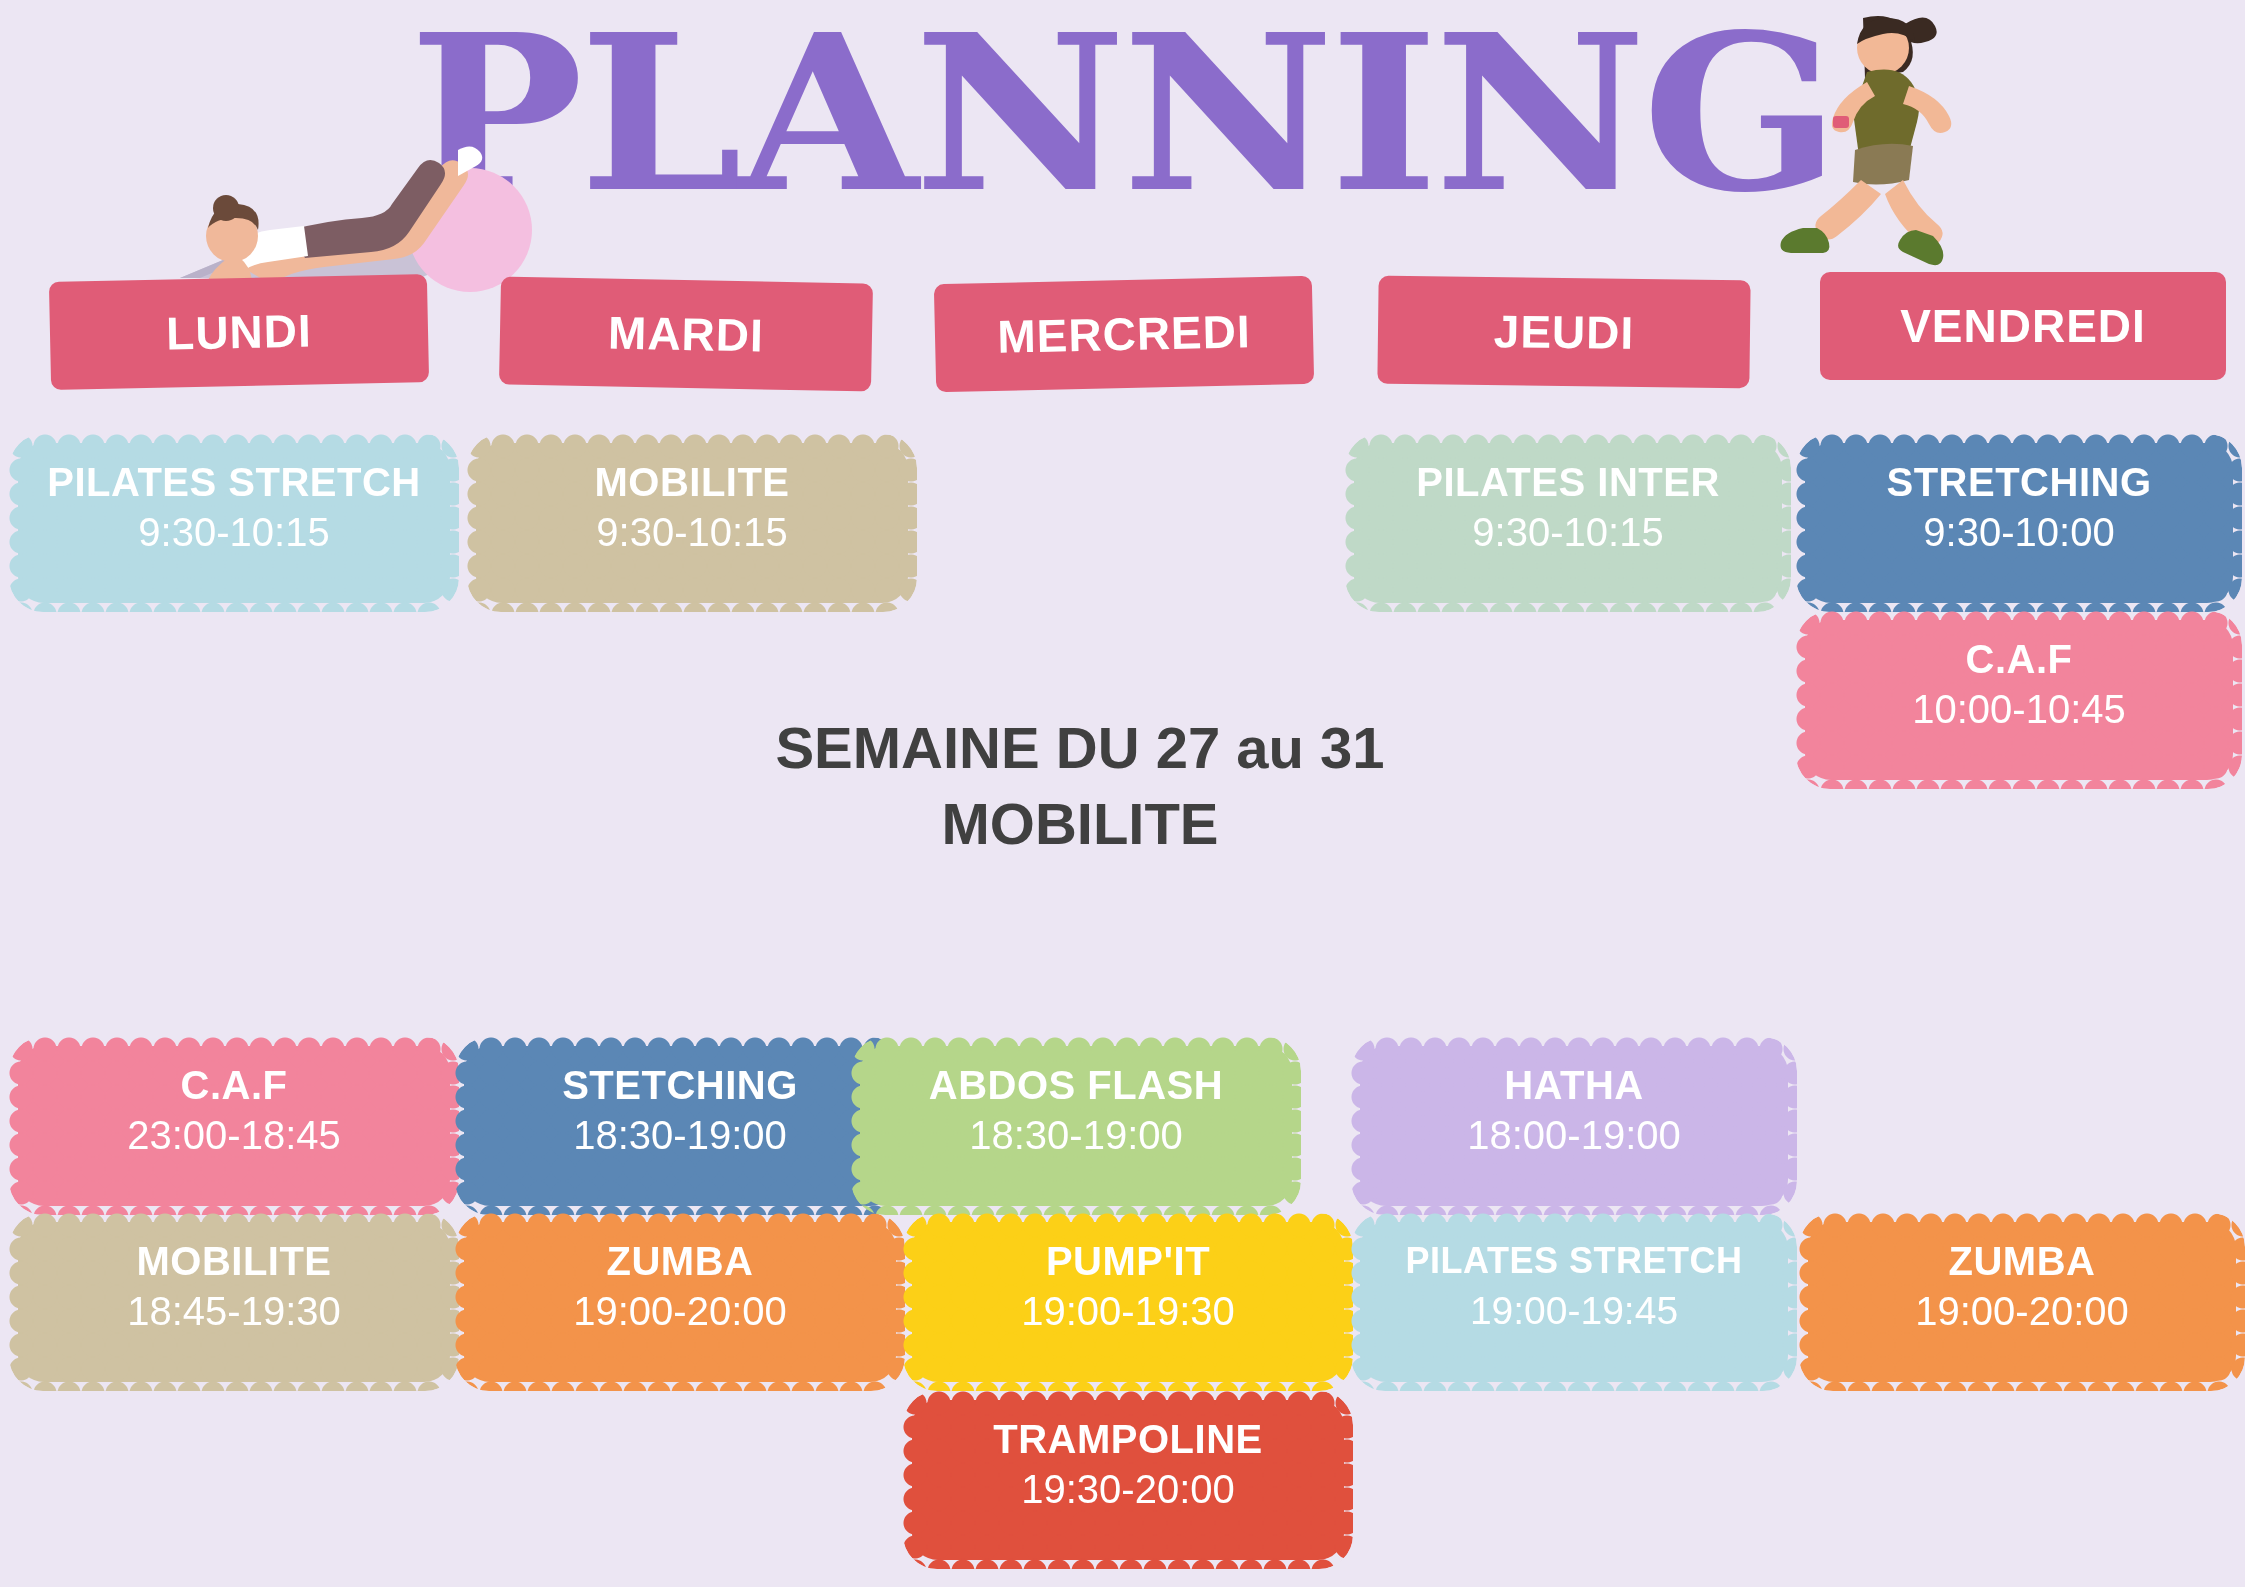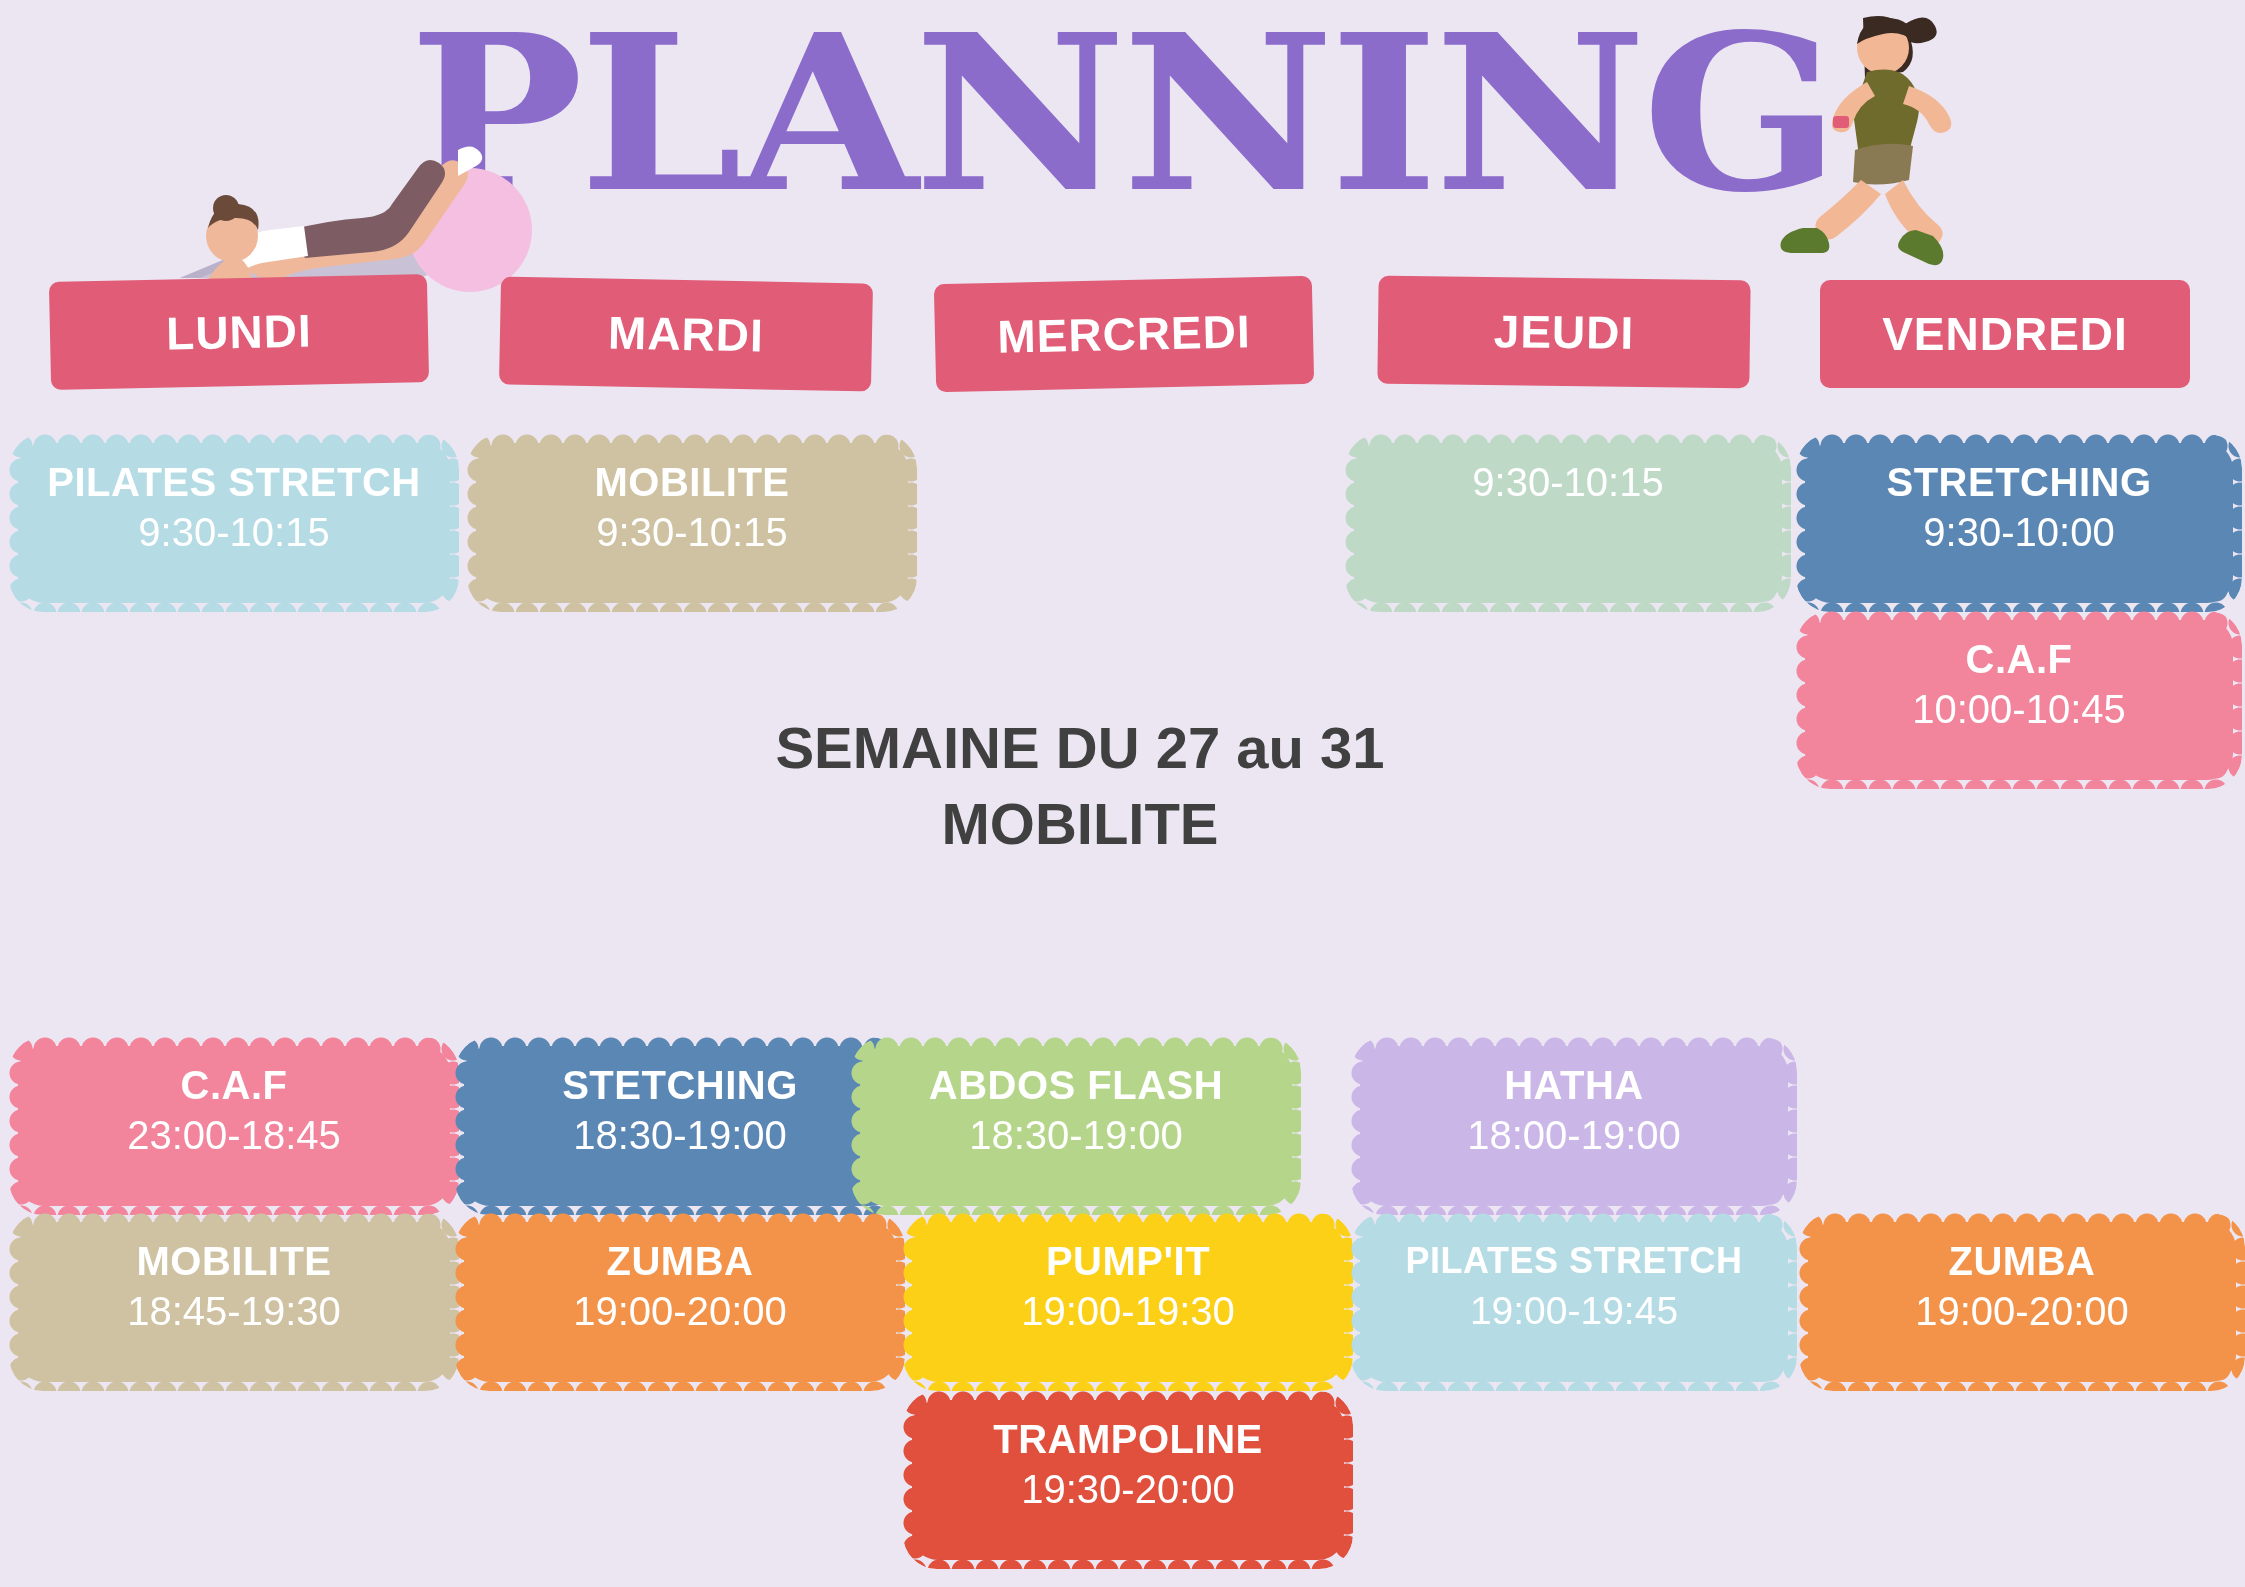--- a/index.html
+++ b/index.html
@@ -52,21 +52,21 @@
     display: flex;
     align-items: center;
     justify-content: center;
     height: 108px;
     border-radius: 10px;
   }
   #day-0 { left: 50px;   top: 278px; width: 378px; transform: rotate(-1.2deg); }
   #day-1 { left: 500px;  top: 280px; width: 372px; transform: rotate(1.1deg); }
   #day-2 { left: 935px;  top: 280px; width: 378px; transform: rotate(-1.3deg); }
   #day-3 { left: 1378px; top: 278px; width: 372px; transform: rotate(0.7deg); }
-  #day-4 { left: 1820px; top: 280px; width: 370px; transform: rotate(0deg); }
+  #day-4 { left: 1820px; top: 272px; width: 406px; transform: rotate(0deg); }
 
   
   #week-label {
     position: absolute;
     left: 520px;
     top: 710px;
     width: 1120px;
     text-align: center;
     color: #7e5cc4;
     font-size: 58px;
@@ -192,20 +192,21 @@
 
 <div class="card" style="left: 18px; top: 443px; width: 432px; height: 160px; background: rgb(181, 219, 228);">
   <div class="c-name">PILATES STRETCH</div>
   <div class="c-time">9:30-10:15</div>
 </div>
 <div class="card" style="left: 476px; top: 443px; width: 432px; height: 160px; background: rgb(207, 194, 162);">
   <div class="c-name">MOBILITE</div>
   <div class="c-time">9:30-10:15</div>
 </div>
 <div class="card" style="left: 1354px; top: 443px; width: 428px; height: 160px; background: rgb(191, 217, 199);">
+  <div class="c-name">PILATES INTER</div>
   <div class="c-time">9:30-10:15</div>
 </div>
 <div class="card" style="left: 1805px; top: 443px; width: 428px; height: 160px; background: rgb(91, 135, 181);">
   <div class="c-name">STRETCHING</div>
   <div class="c-time">9:30-10:00</div>
 </div>
 <div class="card" style="left: 1805px; top: 620px; width: 428px; height: 160px; background: rgb(242, 132, 156);">
   <div class="c-name">C.A.F</div>
   <div class="c-time">10:00-10:45</div>
 </div>

